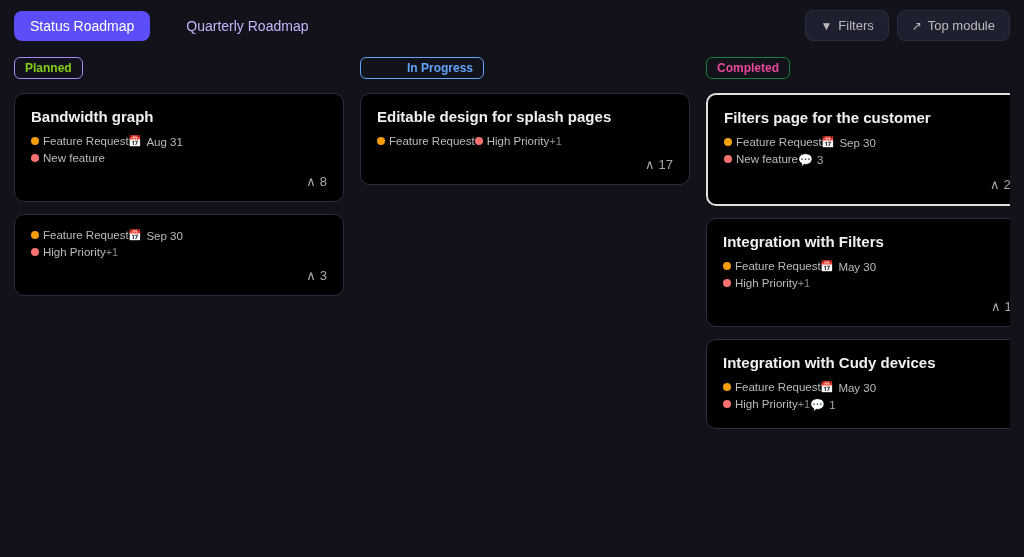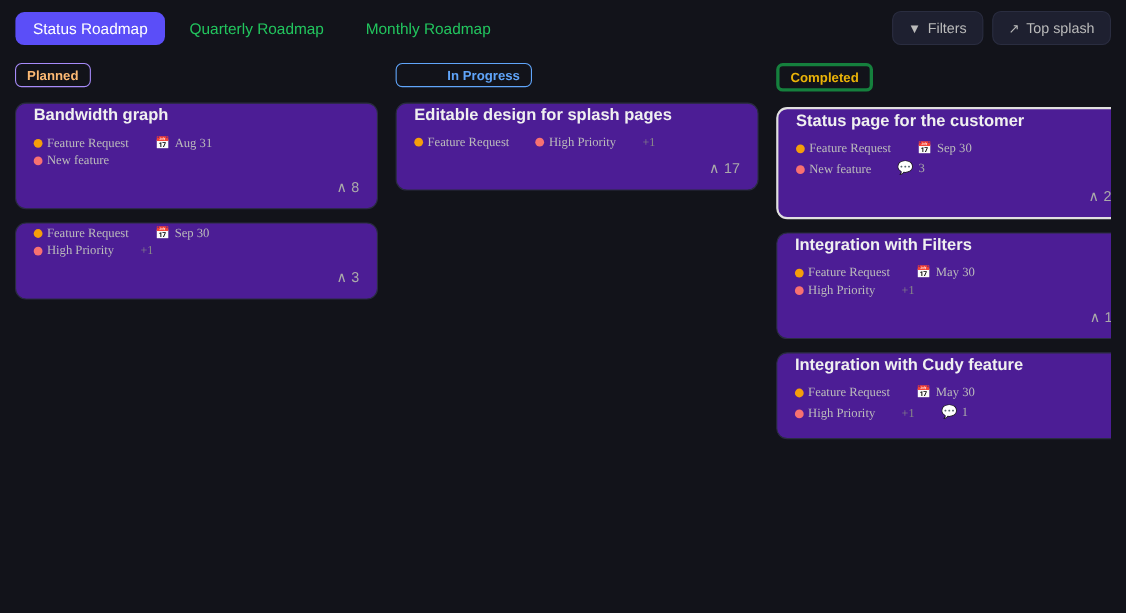--- a/index.html
+++ b/index.html
@@ -21,32 +21,32 @@
 
     
     .top-nav {
       display: flex;
       align-items: center;
       justify-content: space-between;
       margin-bottom: 16px;
     }
     .nav-tabs {
       display: flex;
-      gap: 6px;
+      gap: 20px;
       align-items: center;
     }
     .nav-tab {
       padding: 7px 16px;
       border-radius: 8px;
       font-size: 14px;
       font-weight: 500;
       cursor: pointer;
       border: none;
       background: transparent;
-      color: #22c55e;
+      color: #c4b5fd;
     }
     .nav-tab.active {
       background: #5b4ef8;
       color: #fff;
     }
     .nav-actions {
       display: flex;
       gap: 8px;
     }
     .nav-action-btn {
@@ -82,29 +82,29 @@
     .col-header {
       display: inline-flex;
       align-items: center;
       padding: 3px 10px;
       border-radius: 6px;
       font-size: 12px;
       font-weight: 600;
       margin-bottom: 2px;
       width: fit-content;
     }
-    .col-header.planned { background: transparent; color: #fdba74; border: 1px solid #a78bfa; }
+    .col-header.planned { background: transparent; color: #84cc16; border: 1px solid #a78bfa; }
     .col-header.in-progress { background: transparent; color: #60a5fa; border: 1px solid #60a5fa; padding-left: 46px; }
-    .col-header.completed { background: transparent; color: #eab308; border: 3px solid #15803d; }
+    .col-header.completed { background: transparent; color: #ec4899; border: 1px solid #15803d; }
 
     
     .card {
-      background: #4c1d95;
+      background: #000000;
       border-radius: 10px;
-      padding: 2px 16px 12px;
+      padding: 14px 16px 12px;
       border: 1px solid #2a2d40;
       position: relative;
     }
     .card.highlighted {
       border: 2px solid #e0e0e0;
     }
 
     .card-title {
       font-size: 15px;
       font-weight: 600;
@@ -123,24 +123,23 @@
     .tag {
       display: flex;
       align-items: center;
       gap: 4px;
       font-size: 11.5px;
       color: #bbb;
     }
 
     .card-row {
       display: flex;
-      align-items: flex-end;
-      gap: 24px;
+      align-items: flex-start;
+      gap: 0;
       margin-bottom: 4px;
-      font-family: Liberation Serif, serif;
     }
 
     .card-footer {
       display: flex;
       align-items: center;
       justify-content: flex-end;
       margin-top: 10px;
       gap: 4px;
       color: #aaa;
       font-size: 13px;
@@ -148,30 +147,29 @@
   </style>
 </head>
 <body>
 
 <div class="app">
 
   <div class="top-nav">
     <div class="nav-tabs">
         <button class="nav-tab active">Status Roadmap</button>
         <button class="nav-tab">Quarterly Roadmap</button>
-        <button class="nav-tab">Monthly Roadmap</button>
       </div>
     <div class="nav-actions">
         <button class="nav-action-btn">
           <span style="font-size:12px">▼</span>
           <span>Filters</span>
         </button>
         <button class="nav-action-btn">
           <span style="font-size:12px">↗</span>
-          <span>Top splash</span>
+          <span>Top module</span>
         </button>
       </div>
   </div>
 
   <div class="board">
       <div class="column">
         <div class="col-header planned">Planned</div>
         <div class="card">
           <div class="card-title">Bandwidth graph</div>
           <div class="card-tags card-row">
@@ -240,21 +238,21 @@
           </div>
           <div class="card-footer">
             <span style="font-size:13px; color:#aaa;">∧</span>
             <span style="color:#aaa; font-size:13px;">17</span>
           </div>
         </div>
       </div>
       <div class="column">
         <div class="col-header completed">Completed</div>
         <div class="card highlighted">
-          <div class="card-title">Status page for the customer</div>
+          <div class="card-title">Filters page for the customer</div>
           <div class="card-tags card-row">
             <span class="tag">
               <span style="width:8px;height:8px;border-radius:50%;background:#f59e0b;display:inline-block;"></span>
               <span>Feature Request</span>
             </span>
             <span class="tag">
               <span style="font-size:11px;">📅</span>
               <span>Sep 30</span>
             </span>
           </div>
@@ -293,21 +291,21 @@
             <span class="tag">
               <span style="color:#888; font-size:11px;">+1</span>
             </span>
           </div>
           <div class="card-footer">
             <span style="font-size:13px; color:#aaa;">∧</span>
             <span style="color:#aaa; font-size:13px;">10</span>
           </div>
         </div>
         <div class="card">
-          <div class="card-title">Integration with Cudy feature</div>
+          <div class="card-title">Integration with Cudy devices</div>
           <div class="card-tags card-row">
             <span class="tag">
               <span style="width:8px;height:8px;border-radius:50%;background:#f59e0b;display:inline-block;"></span>
               <span>Feature Request</span>
             </span>
             <span class="tag">
               <span style="font-size:11px;">📅</span>
               <span>May 30</span>
             </span>
           </div>

